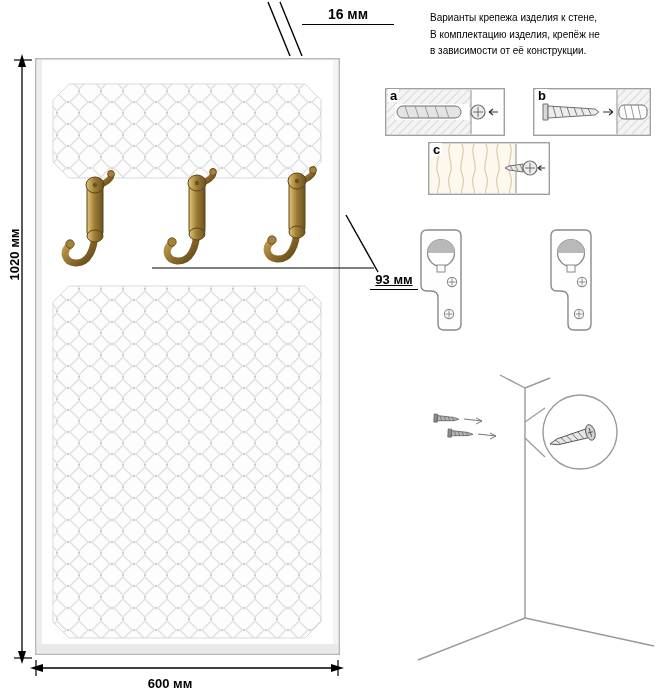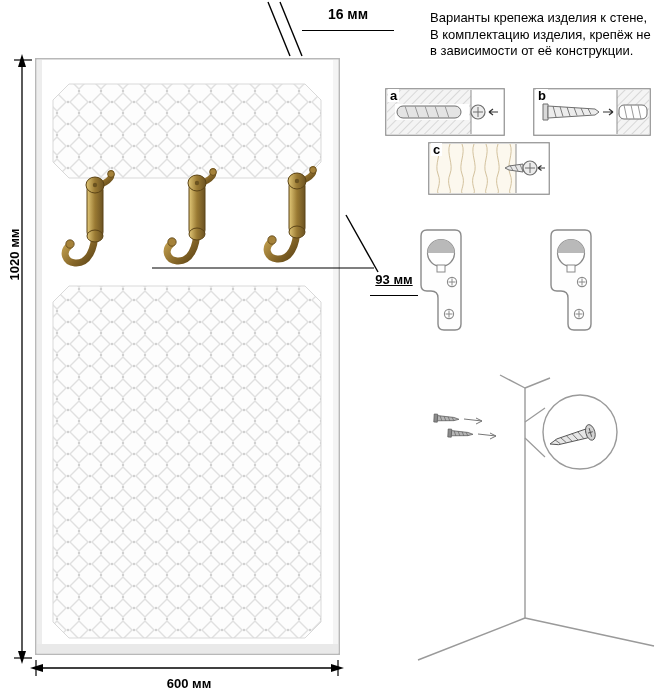--- a/index.html
+++ b/index.html
@@ -2,23 +2,23 @@
 <html><head>
 <meta charset="utf-8">
 <style>
   html,body{margin:0;padding:0;background:#fff;}
   #canvas{
     position:relative;width:660px;height:700px;background:#ffffff;
     font-family:"Liberation Sans",sans-serif;color:#000;overflow:hidden;
   }
   .abs{position:absolute;}
   .dim-label{position:absolute;font-weight:bold;font-size:13px;white-space:nowrap;}
-  .underlined{border-bottom:1.6px solid #000;padding-bottom:8px;text-align:center;}
+  .underlined{border-bottom:1.6px solid #000;padding-bottom:2px;text-align:center;}
   .v-label{transform:rotate(-90deg);transform-origin:center;text-align:center;}
-  .note{position:absolute;left:430px;top:10px;width:226px;font-size:13px;line-height:16.5px;}
+  .note{position:absolute;left:430px;top:10px;width:226px;font-size:10px;line-height:16.5px;}
   .variant-letter{position:absolute;font-weight:bold;font-size:13px;background:#fff;padding:0 2px;line-height:13px;}
 </style>
 </head>
 <body>
 
 <div id="canvas">
 
   <svg class="abs" style="left:35px;top:58px" width="305" height="597" viewBox="0 0 305 597">
     <defs>
       <pattern id="quilt" width="22" height="22" patternUnits="userSpaceOnUse">
@@ -73,21 +73,21 @@
   </svg>
   <div class="dim-label v-label" style="left:-26px;top:247px;width:80px;">1020 мм</div>
 
   <svg class="abs" style="left:28px;top:658px" width="318" height="20" viewBox="0 0 318 20">
     <line x1="8" y1="10" x2="310" y2="10" stroke="#000" stroke-width="1.3"></line>
     <line x1="8" y1="2" x2="8" y2="18" stroke="#000" stroke-width="1.2"></line>
     <line x1="310" y1="2" x2="310" y2="18" stroke="#000" stroke-width="1.2"></line>
     <polygon points="2,10 15,6 15,14" fill="#000"></polygon>
     <polygon points="316,10 303,6 303,14" fill="#000"></polygon>
   </svg>
-  <div class="dim-label" style="left:129px;top:676px;width:120px;text-align:center;">600 мм</div>
+  <div class="dim-label" style="left:110px;top:676px;width:120px;text-align:center;">600 мм</div>
 
   <svg class="abs" style="left:252px;top:0" width="150" height="58" viewBox="0 0 150 58">
     <line x1="16" y1="2" x2="38" y2="56" stroke="#000" stroke-width="1.4"></line>
     <line x1="28" y1="2" x2="50" y2="56" stroke="#000" stroke-width="1.4"></line>
   </svg>
   <div class="dim-label underlined" style="left:302px;top:6px;width:92px;font-size:14px;">16 мм</div>
 
   <svg class="abs" style="left:150px;top:210px" width="270" height="90" viewBox="0 0 270 90">
     <line x1="2" y1="58" x2="224" y2="58" stroke="#000" stroke-width="1.2"></line>
     <line x1="196" y1="5" x2="228" y2="62" stroke="#000" stroke-width="1.4"></line>

